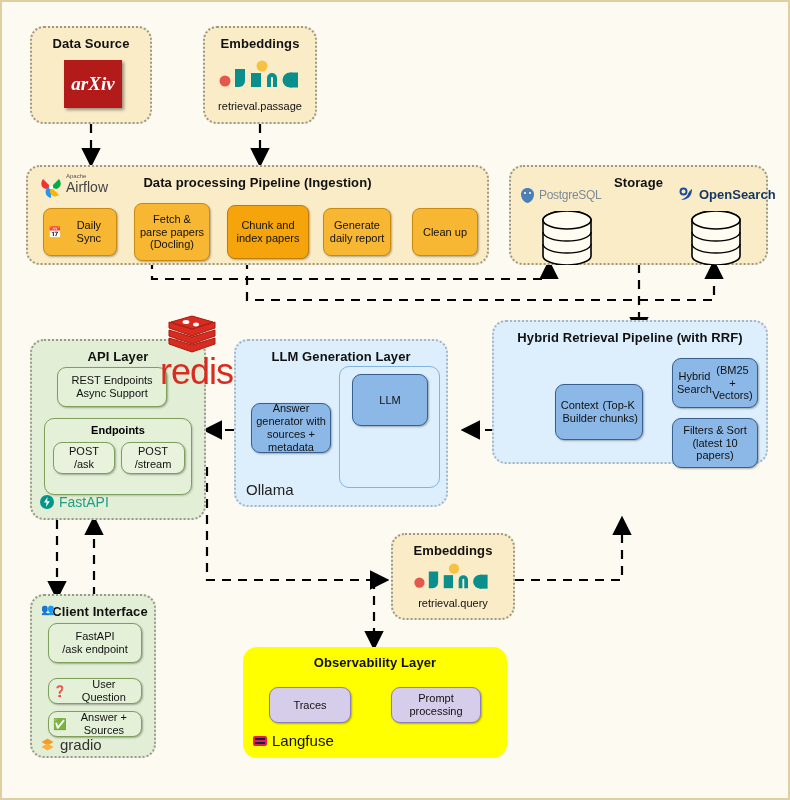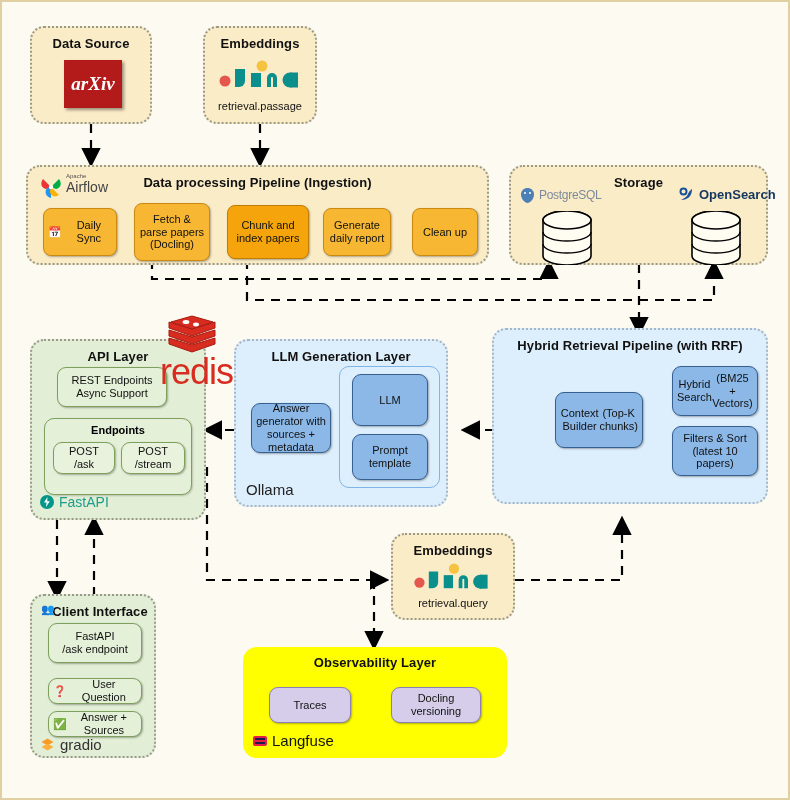--- a/index.html
+++ b/index.html
@@ -245,31 +245,28 @@
   </div>
 
   <div class="group g-blue" style="left:232px;top:337px;width:214px;height:168px;border-color:#a8b6c4;">
     <div class="group-title">LLM Generation Layer</div>
 
     <div class="inner-frame" style="left:103px;top:25px;width:101px;height:122px;"></div>
 
     <div class="box b-blue" style="left:116px;top:33px;width:76px;height:52px;">
       <span>LLM</span>
     </div>
-    <div class="box b-blue" style="left:116px;top:93px;width:76px;height:46px;">
-      <span>Prompt template</span>
-    </div>
     <div class="box b-blue" style="left:15px;top:62px;width:80px;height:50px;">
       <span>Answer generator with sources + metadata</span>
     </div>
 
     <div style="position:absolute;left:10px;top:140px;font-size:15px;color:#222;">Ollama</div>
   </div>
 
-  <div class="group g-blue" style="left:490px;top:326px;width:276px;height:176px;border-color:#a8b6c4;">
+  <div class="group g-blue" style="left:490px;top:318px;width:276px;height:144px;border-color:#a8b6c4;">
     <div class="group-title">Hybrid Retrieval Pipeline (with RRF)</div>
 
     <div class="box b-blue" style="left:20px;top:62px;width:88px;height:56px;flex-direction:row;margin-left:41px;">
       <span>Context Builder</span>
       <span>(Top-K chunks)</span>
     </div>
     <div class="box b-blue" style="left:178px;top:36px;width:86px;height:50px;">
       <span>Hybrid Search</span>
       <span>(BM25 + Vectors)</span>
     </div>
@@ -321,21 +318,21 @@
     </div>
   </div>
 
   <div class="g-yellow" style="position:absolute;left:241px;top:645px;width:264px;height:111px;box-sizing:border-box;">
     <div class="group-title">Observability Layer</div>
 
     <div class="box b-lilac" style="left:26px;top:40px;width:82px;height:36px;">
       <span>Traces</span>
     </div>
     <div class="box b-lilac" style="left:148px;top:40px;width:90px;height:36px;">
-      <span>Docling versioning</span>
+      <span>Prompt processing</span>
     </div>
 
     <div class="brandlabel" style="left:10px;top:85px;">
       <svg class="svgico" width="14" height="12" viewBox="0 0 14 12">
         <rect x="0" y="1" width="14" height="10" rx="2" fill="#e11d48"></rect>
         <rect x="2" y="3" width="10" height="2" fill="#1b1b4b"></rect>
         <rect x="2" y="7" width="10" height="2" fill="#1b1b4b"></rect>
       </svg>
       <span style="font-size:15px;color:#111;">Langfuse</span>
     </div>

